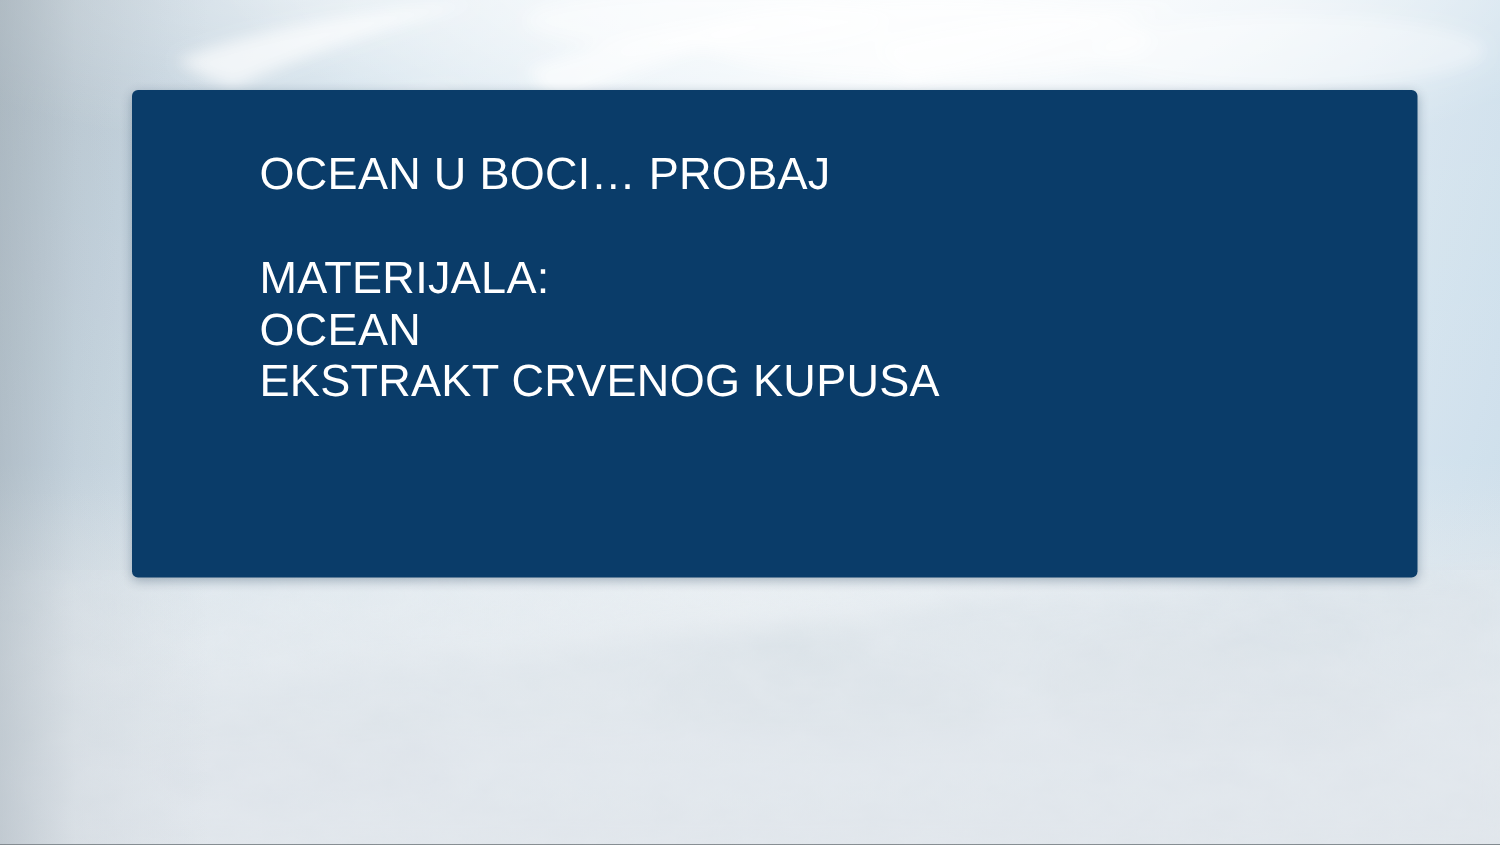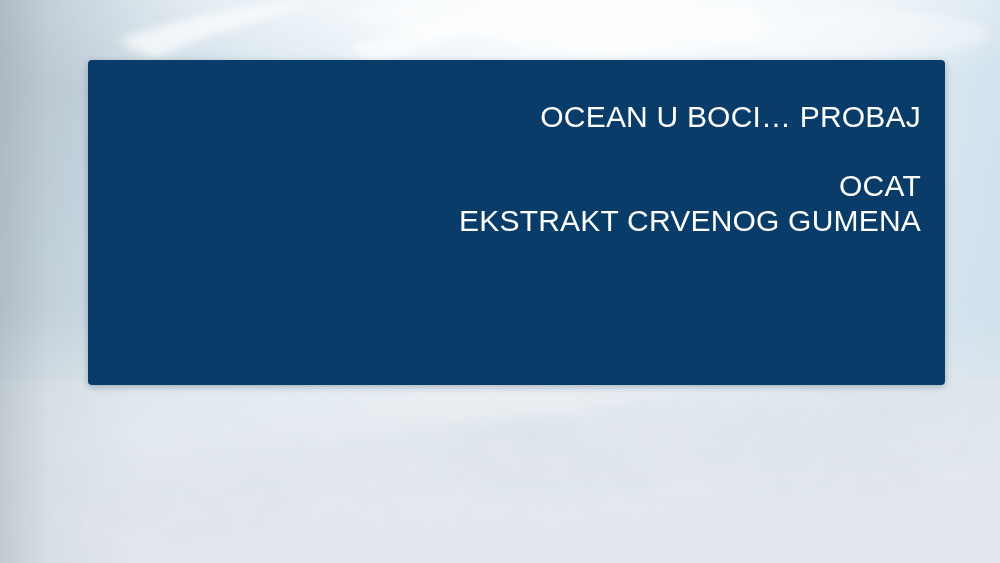--- a/index.html
+++ b/index.html
@@ -88,21 +88,20 @@
   
   .panel {
     position: absolute;
     left: 88px;
     top: 60px;
     width: 857px;
     height: 325px;
     background: #0a3c69;
     border-radius: 4px;
     box-shadow: 0 2px 7px rgba(10, 40, 68, 0.30);
-    text-align: right;
   }
 
   .panel-body {
     position: absolute;
     left: 85px;
     top: 40px;
     right: 24px;
   }
 
   .line {
@@ -182,20 +181,21 @@
   <div class="bg-layer bg-haze"></div>
   <div class="bg-layer bg-vignette"></div>
 
   <div class="panel">
     <div class="panel-body">
 
       <div class="line">OCEAN U BOCI… PROBAJ</div>
 
       <div class="line is-blank"></div>
 
-
-      <div class="line">OCAT</div>
-      <div class="line">EKSTRAKT CRVENOG GUMENA</div>
+      <div class="line">MATERIJALA:</div>
+
+      <div class="line">OCEAN</div>
+      <div class="line">EKSTRAKT CRVENOG KUPUSA</div>
 
     </div>
   </div>
 
 </div>
 
 </body></html>

